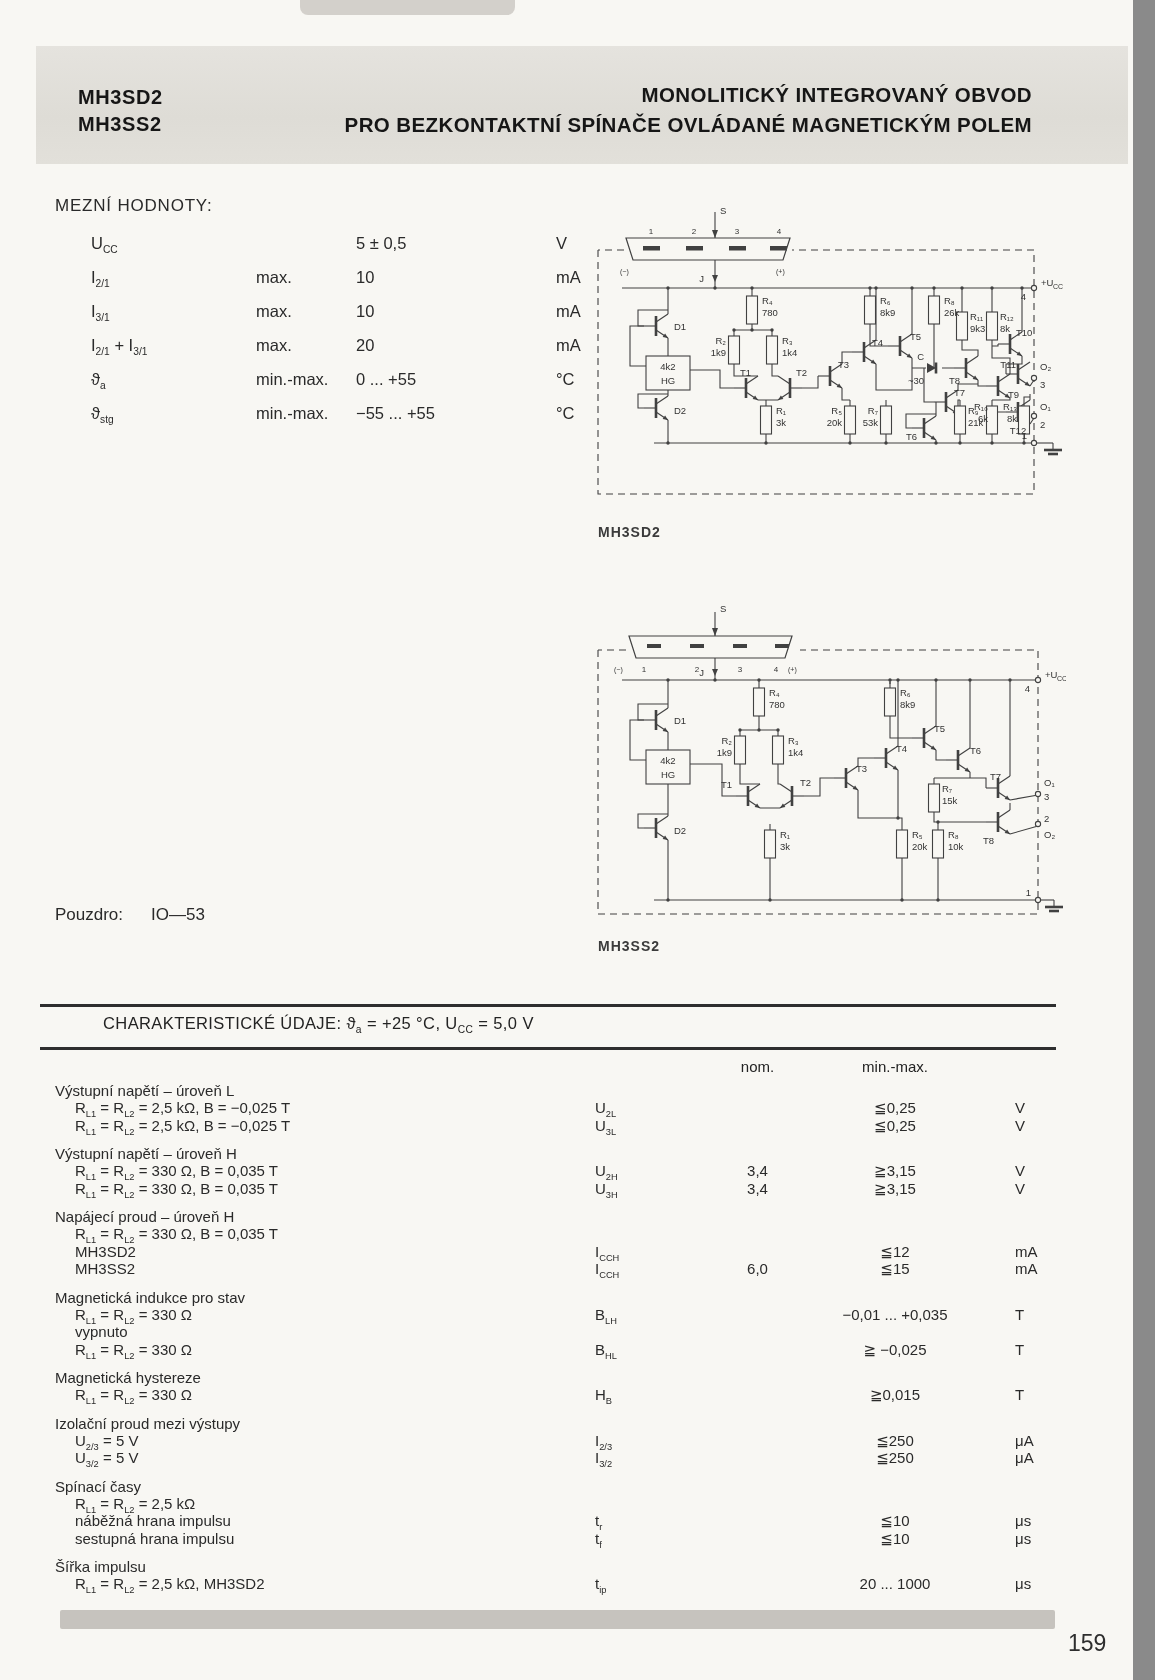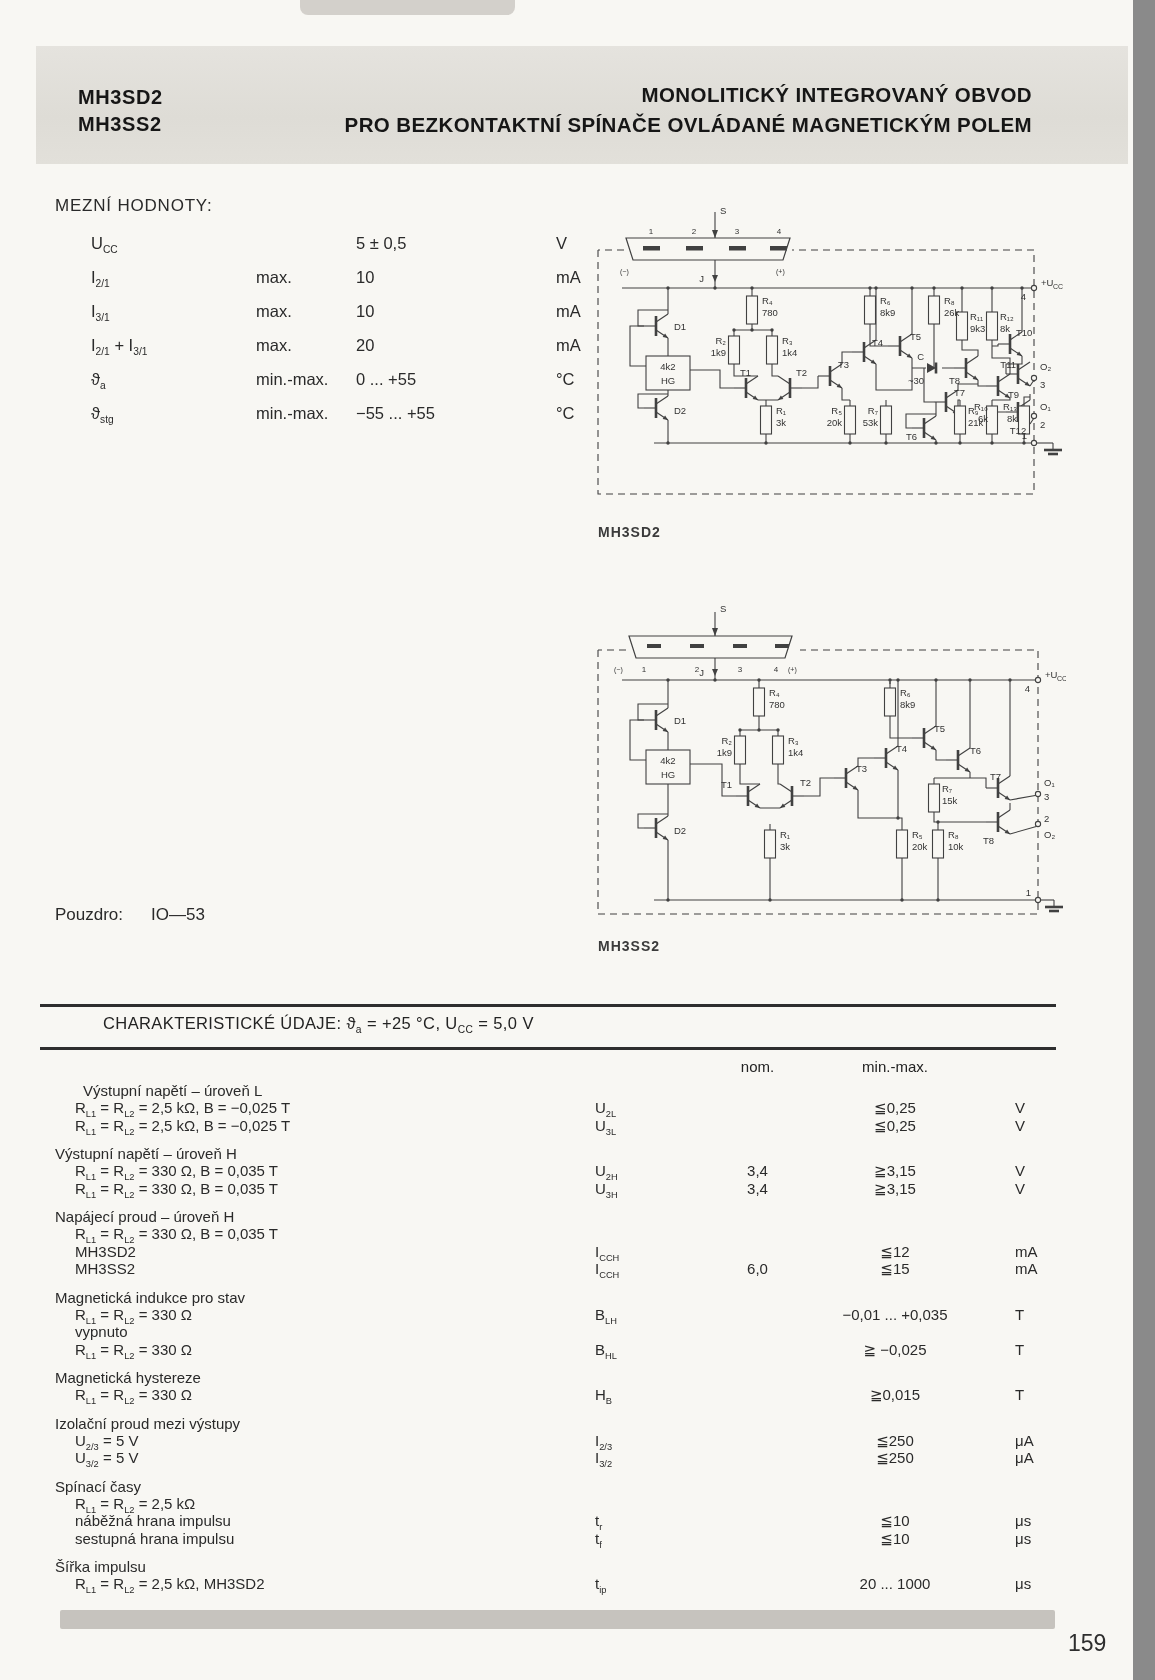--- a/index.html
+++ b/index.html
@@ -31,21 +31,21 @@
   .cap2{left:598px;top:938px;}
   .rule{position:absolute;left:40px;width:1016px;height:3px;background:#2e2e2e;}
   .rule1{top:1004px;}
   .rule2{top:1047px;}
   .char-heading{position:absolute;left:55px;top:1014px;font-size:16.5px;letter-spacing:.4px;color:#232323;margin-left:48px;}
   .colhdr{position:absolute;top:1058px;font-size:15px;font-weight:normal;color:#232323;text-align:center;}
   .colhdr.nom{left:710px;width:95px;}
   .colhdr.minmax{left:805px;width:180px;}
   .char-body{position:absolute;left:55px;top:1080px;width:1040px;font-size:15px;color:#2a2a2a;}
   .stitle{height:17px;margin-top:11px;line-height:17px;}
-  .stitle:first-child{margin-top:2px;margin-left:28px;}
+  .stitle:first-child{margin-top:2px;}
   .crow{display:grid;grid-template-columns:525px 130px 95px 180px 110px;height:17.5px;
         line-height:17.5px;align-items:baseline;}
   .ccond{padding-left:20px;}
   .csym{padding-left:15px;}
   .cnom{text-align:center;}
   .cmm{text-align:center;}
   .cunit{padding-left:30px;}
   .graybar{position:absolute;left:60px;top:1610px;width:995px;height:19px;background:#bdbab4;
            border-radius:2px;opacity:.85;}
   .pageno{position:absolute;left:1068px;top:1630px;font-size:23px;color:#2e2e2e;}

